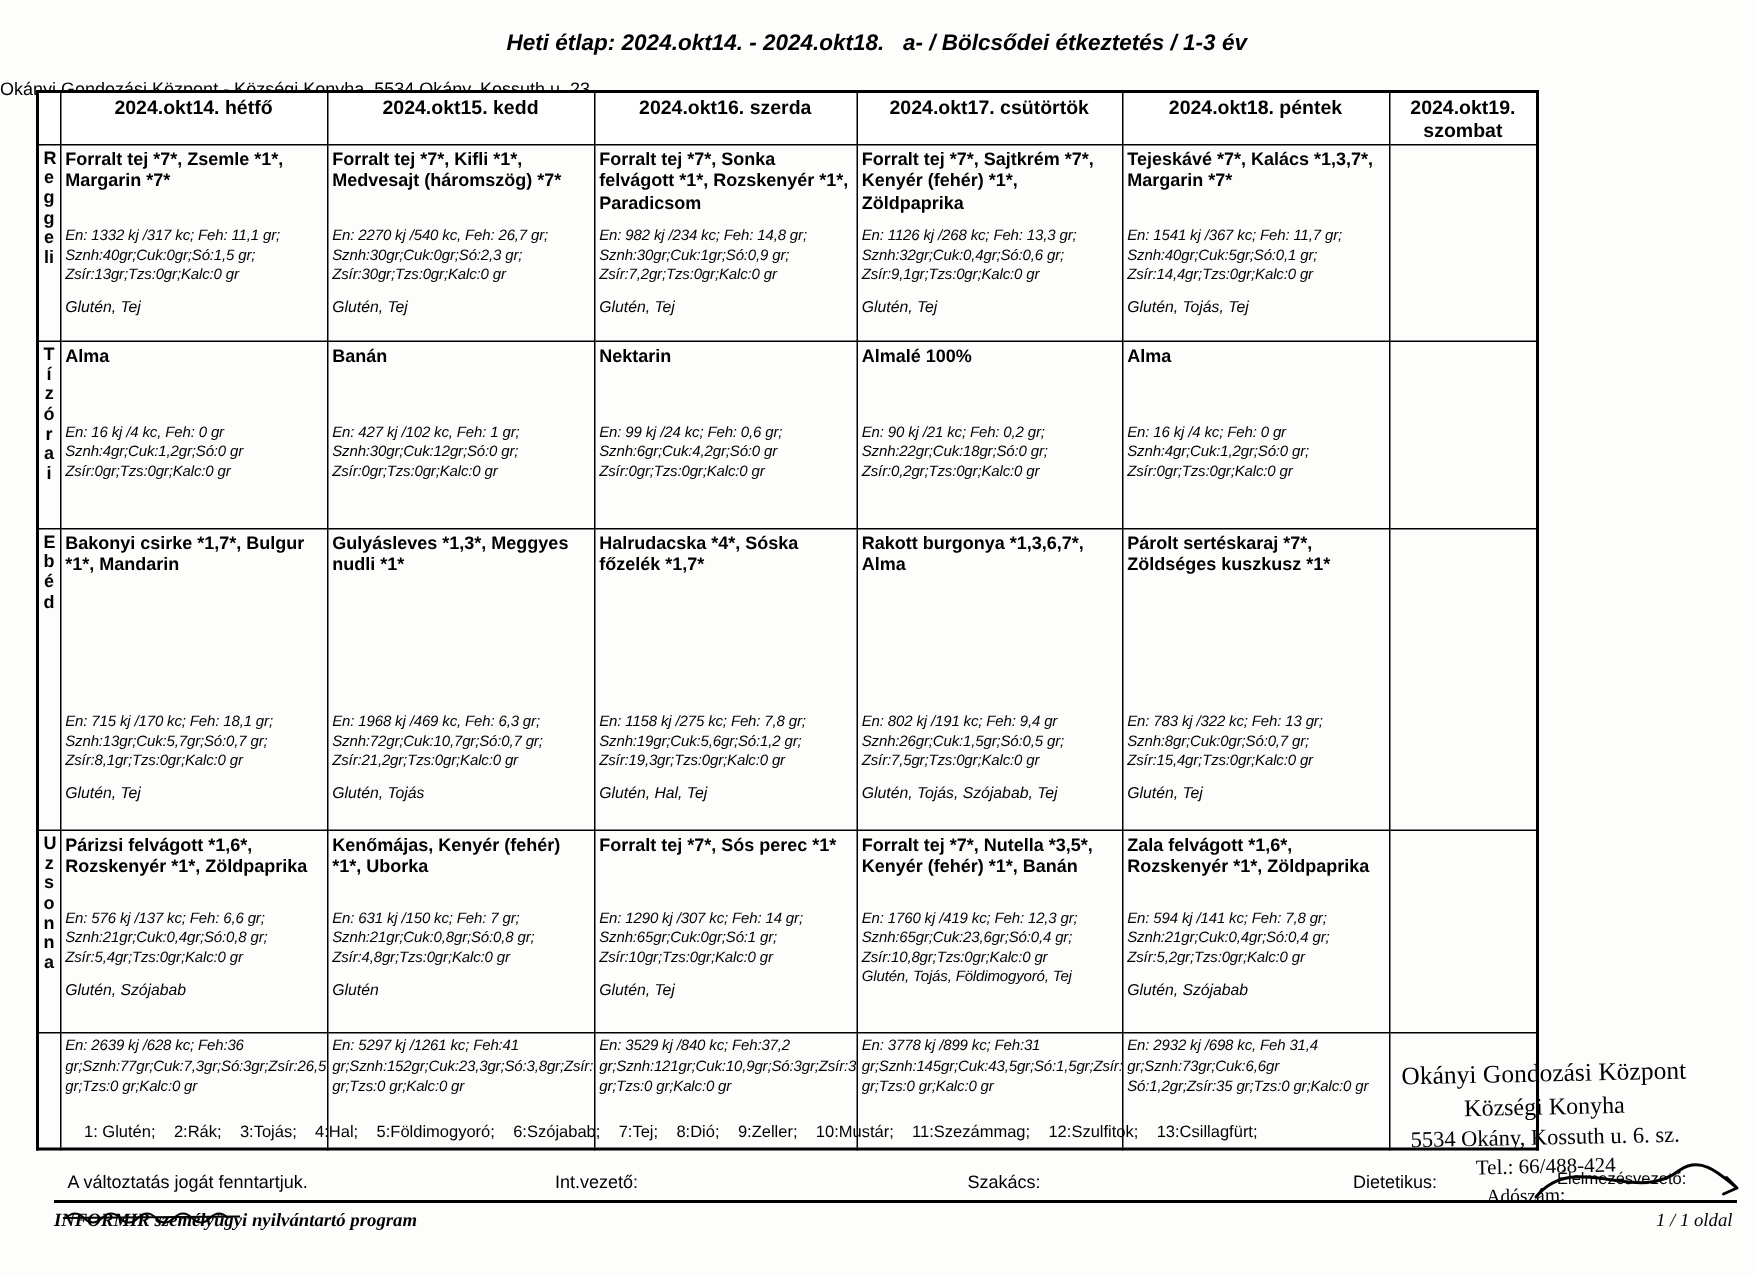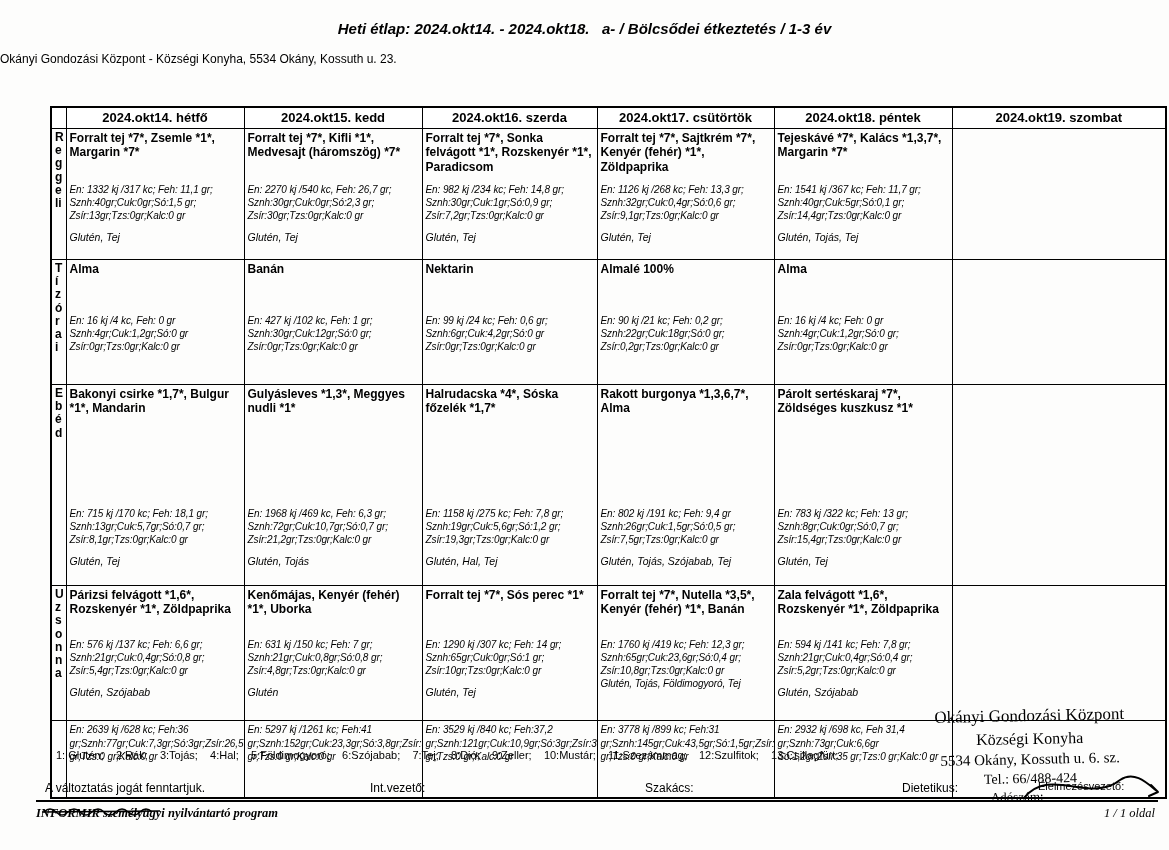--- a/index.html
+++ b/index.html
@@ -8,34 +8,34 @@
     font-family:"Liberation Sans",sans-serif;position:relative;overflow:hidden;
   }
   .title{
     position:absolute;top:20px;left:0;width:100%;text-align:center;
     font-size:15px;font-weight:bold;font-style:italic;white-space:pre;
   }
   .subtitle{
     position:absolute;top:52px;left:0;width:100%;text-align:left;font-size:12px;
   }
   table.menu-table{
-    position:absolute;left:50px;top:60px;width:1117px;
-    border-collapse:collapse;table-layout:fixed;margin-top:46px;
+    position:absolute;left:24px;top:60px;width:1002px;
+    border-collapse:collapse;table-layout:fixed;
   }
   table.menu-table th,table.menu-table td{
     border:1px solid #000;vertical-align:top;padding:2px 3px;overflow:hidden;
   }
   table.menu-table{border:2px solid #000;}
   thead th{
     border-top:3px solid #000;border-bottom:3px solid #000;
     font-size:13px;font-weight:bold;padding:2px 0;height:16px;background:#fff;
   }
   td.label-cell{
     width:15px;padding:2px 1px;font-size:12px;font-weight:bold;
-    line-height:1.1;word-break:break-all;
+    line-height:1.1;text-align:center;word-break:break-all;
   }
   tr.r-reggeli>td{height:126px;}
   tr.r-tizorai>td{height:120px;}
   tr.r-ebed>td{height:196px;}
   tr.r-uzsonna>td{height:130px;}
   tr.r-totals>td{height:72px;}
   .menu{font-size:12px;font-weight:bold;line-height:1.2;}
   tr.r-reggeli .menu{min-height:52px;}
   tr.r-tizorai .menu{min-height:52px;}
   tr.r-ebed .menu{min-height:120px;}

